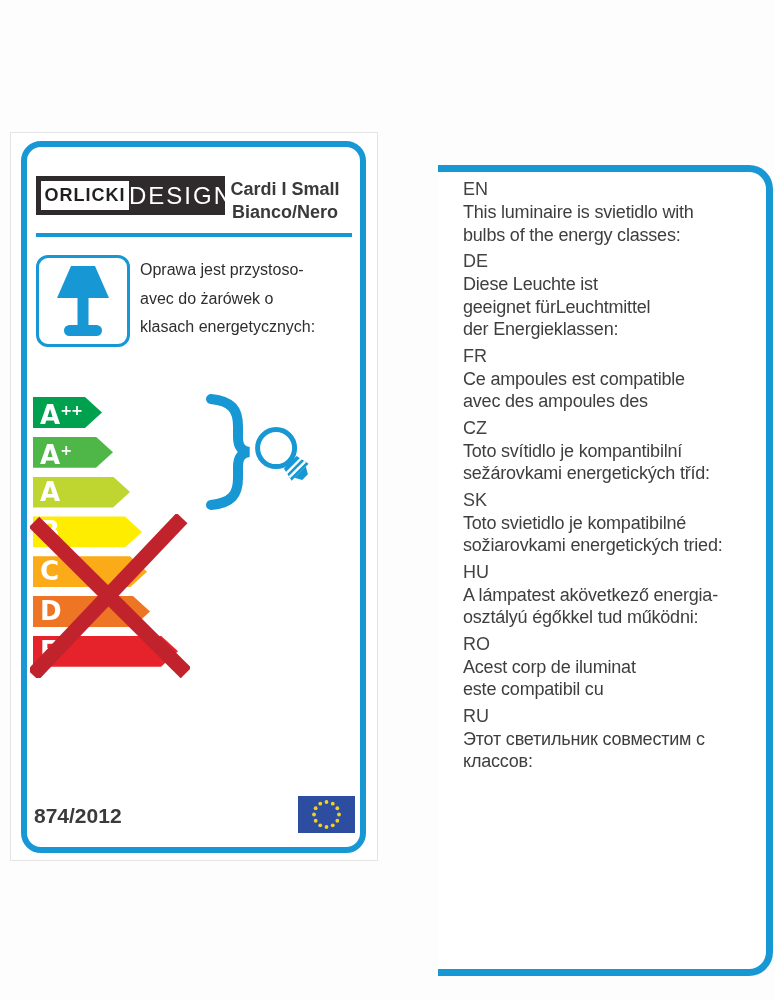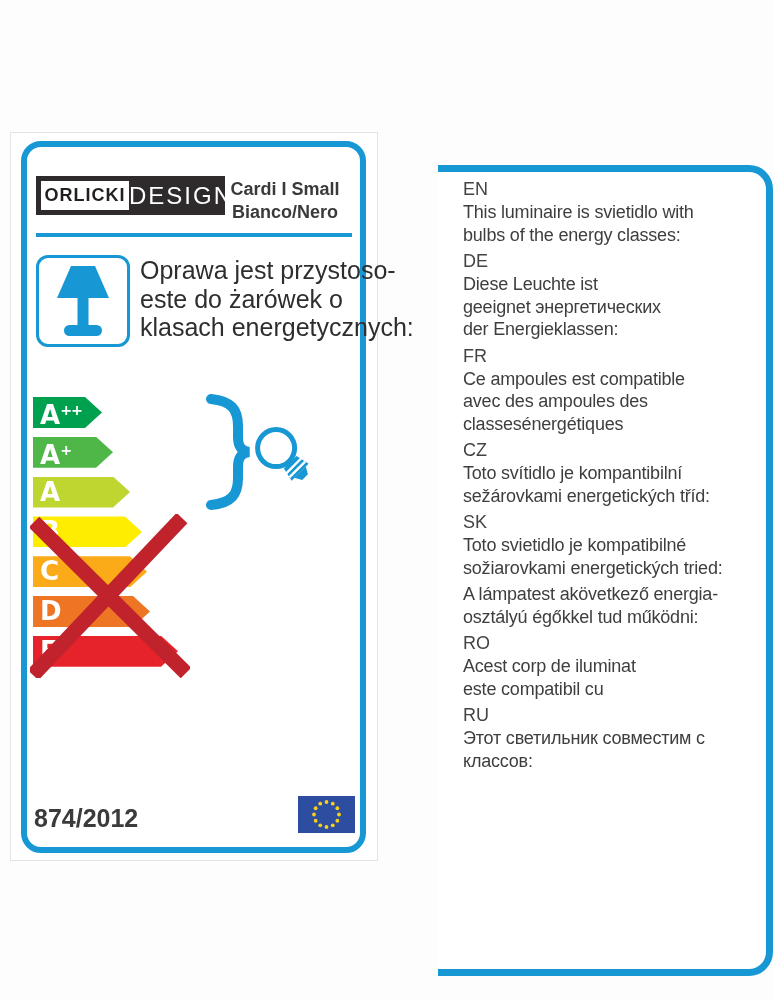--- a/index.html
+++ b/index.html
@@ -38,37 +38,37 @@
     position:absolute;left:9px;top:86px;width:316px;height:4px;
     background:var(--accent,#1798d5);
   }
   .lamp-box{
     position:absolute;left:9px;top:108px;width:94px;height:92px;box-sizing:border-box;
     border:3px solid var(--accent,#1798d5);border-radius:12px;
     display:flex;align-items:center;justify-content:center;
   }
   .desc-text{
     position:absolute;left:113px;top:109px;width:230px;
-    font-size:25px;line-height:28.5px;color:#2e2e2e;white-space:nowrap;
+    font-size:16px;line-height:28.5px;color:#2e2e2e;white-space:nowrap;
   }
   .energy-list{position:absolute;left:6px;top:250px;}
   .energy-row{
     height:31px;margin-bottom:8.8px;display:flex;align-items:center;
     clip-path:polygon(0 0, calc(100% - 17px) 0, 100% 50%, calc(100% - 17px) 100%, 0 100%);
   }
   .energy-letter{
     color:#fff;font-weight:bold;font-size:26px;line-height:31px;padding-left:7px;
     font-family:"DejaVu Sans","Liberation Sans",sans-serif;
   }
   .energy-letter sup{font-size:.55em;position:relative;top:1px;letter-spacing:-1px;}
   .cross-svg{position:absolute;left:3px;top:367px;}
   .brace-svg{position:absolute;left:179px;top:246px;}
   .bulb-svg{position:absolute;left:220px;top:272px;}
   .reg-number{
-    position:absolute;left:7px;top:657px;font-size:25px;font-weight:bold;color:#3b3b3b;
+    position:absolute;left:7px;top:657px;font-size:21px;font-weight:bold;color:#3b3b3b;
   }
   .eu-flag{position:absolute;left:271px;top:649px;}
   
   .right-panel{
     position:absolute;left:438px;top:150px;width:335px;height:811px;
     box-sizing:border-box;background:#fff;
     border-top:7px solid var(--accent,#1798d5);
     border-right:7px solid var(--accent,#1798d5);
     border-bottom:7px solid var(--accent,#1798d5);
     border-left:none;
@@ -101,21 +101,21 @@
   <div class="lamp-box">
     <svg width="78" height="78" viewBox="0 0 78 78">
       <polygon points="27,4 51,4 65,36 13,36" class="accent-fill" fill="#1798d5"></polygon>
       <rect x="33.5" y="36" width="11" height="32" class="accent-fill" fill="#1798d5"></rect>
       <rect x="20" y="63" width="38" height="11" rx="5.5" class="accent-fill" fill="#1798d5"></rect>
     </svg>
   </div>
 
   <div class="desc-text">
     <div>Oprawa jest przystoso-</div>
-    <div>este do żarówek o</div>
+    <div>avec do żarówek o</div>
     <div>klasach energetycznych:</div>
   </div>
 
   <div class="energy-list">
       <div class="energy-row" style="background: rgb(0, 161, 78); width: 69px;">
         <span class="energy-letter">A<sup>++</sup></span>
       </div>
       <div class="energy-row" style="background: rgb(79, 183, 72); width: 80px;">
         <span class="energy-letter">A<sup>+</sup></span>
       </div>
@@ -179,40 +179,40 @@
 <div class="right-panel">
   <div>
       <div class="lang-section">
         <div class="lang-code">EN</div>
         <div class="lang-line">This luminaire is svietidlo with</div>
         <div class="lang-line">bulbs of the energy classes:</div>
       </div>
       <div class="lang-section">
         <div class="lang-code">DE</div>
         <div class="lang-line">Diese Leuchte ist</div>
-        <div class="lang-line">geeignet энергетических</div>
+        <div class="lang-line">geeignet fürLeuchtmittel</div>
         <div class="lang-line">der Energieklassen:</div>
       </div>
       <div class="lang-section">
         <div class="lang-code">FR</div>
         <div class="lang-line">Ce ampoules est compatible</div>
         <div class="lang-line">avec des ampoules des</div>
-        <div class="lang-line">classesénergétiques</div>
       </div>
       <div class="lang-section">
         <div class="lang-code">CZ</div>
         <div class="lang-line">Toto svítidlo je kompantibilní</div>
         <div class="lang-line">sežárovkami energetických tříd:</div>
       </div>
       <div class="lang-section">
         <div class="lang-code">SK</div>
         <div class="lang-line">Toto svietidlo je kompatibilné</div>
         <div class="lang-line">sožiarovkami energetických tried:</div>
       </div>
       <div class="lang-section">
+        <div class="lang-code">HU</div>
         <div class="lang-line">A lámpatest akövetkező energia-</div>
         <div class="lang-line">osztályú égőkkel tud működni:</div>
       </div>
       <div class="lang-section">
         <div class="lang-code">RO</div>
         <div class="lang-line">Acest corp de iluminat</div>
         <div class="lang-line">este compatibil cu</div>
       </div>
       <div class="lang-section">
         <div class="lang-code">RU</div>

